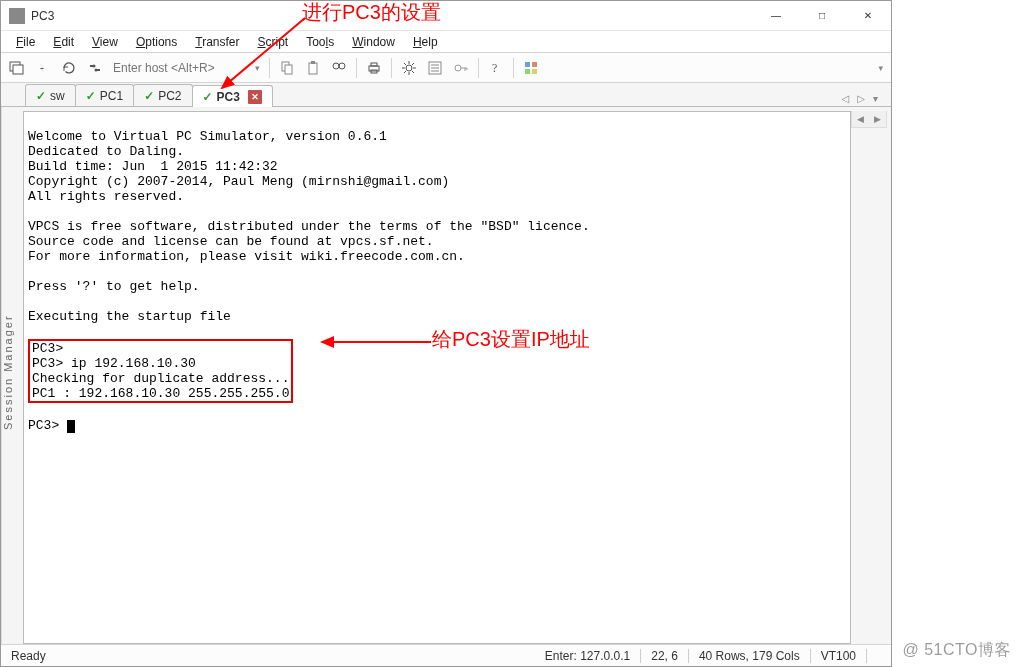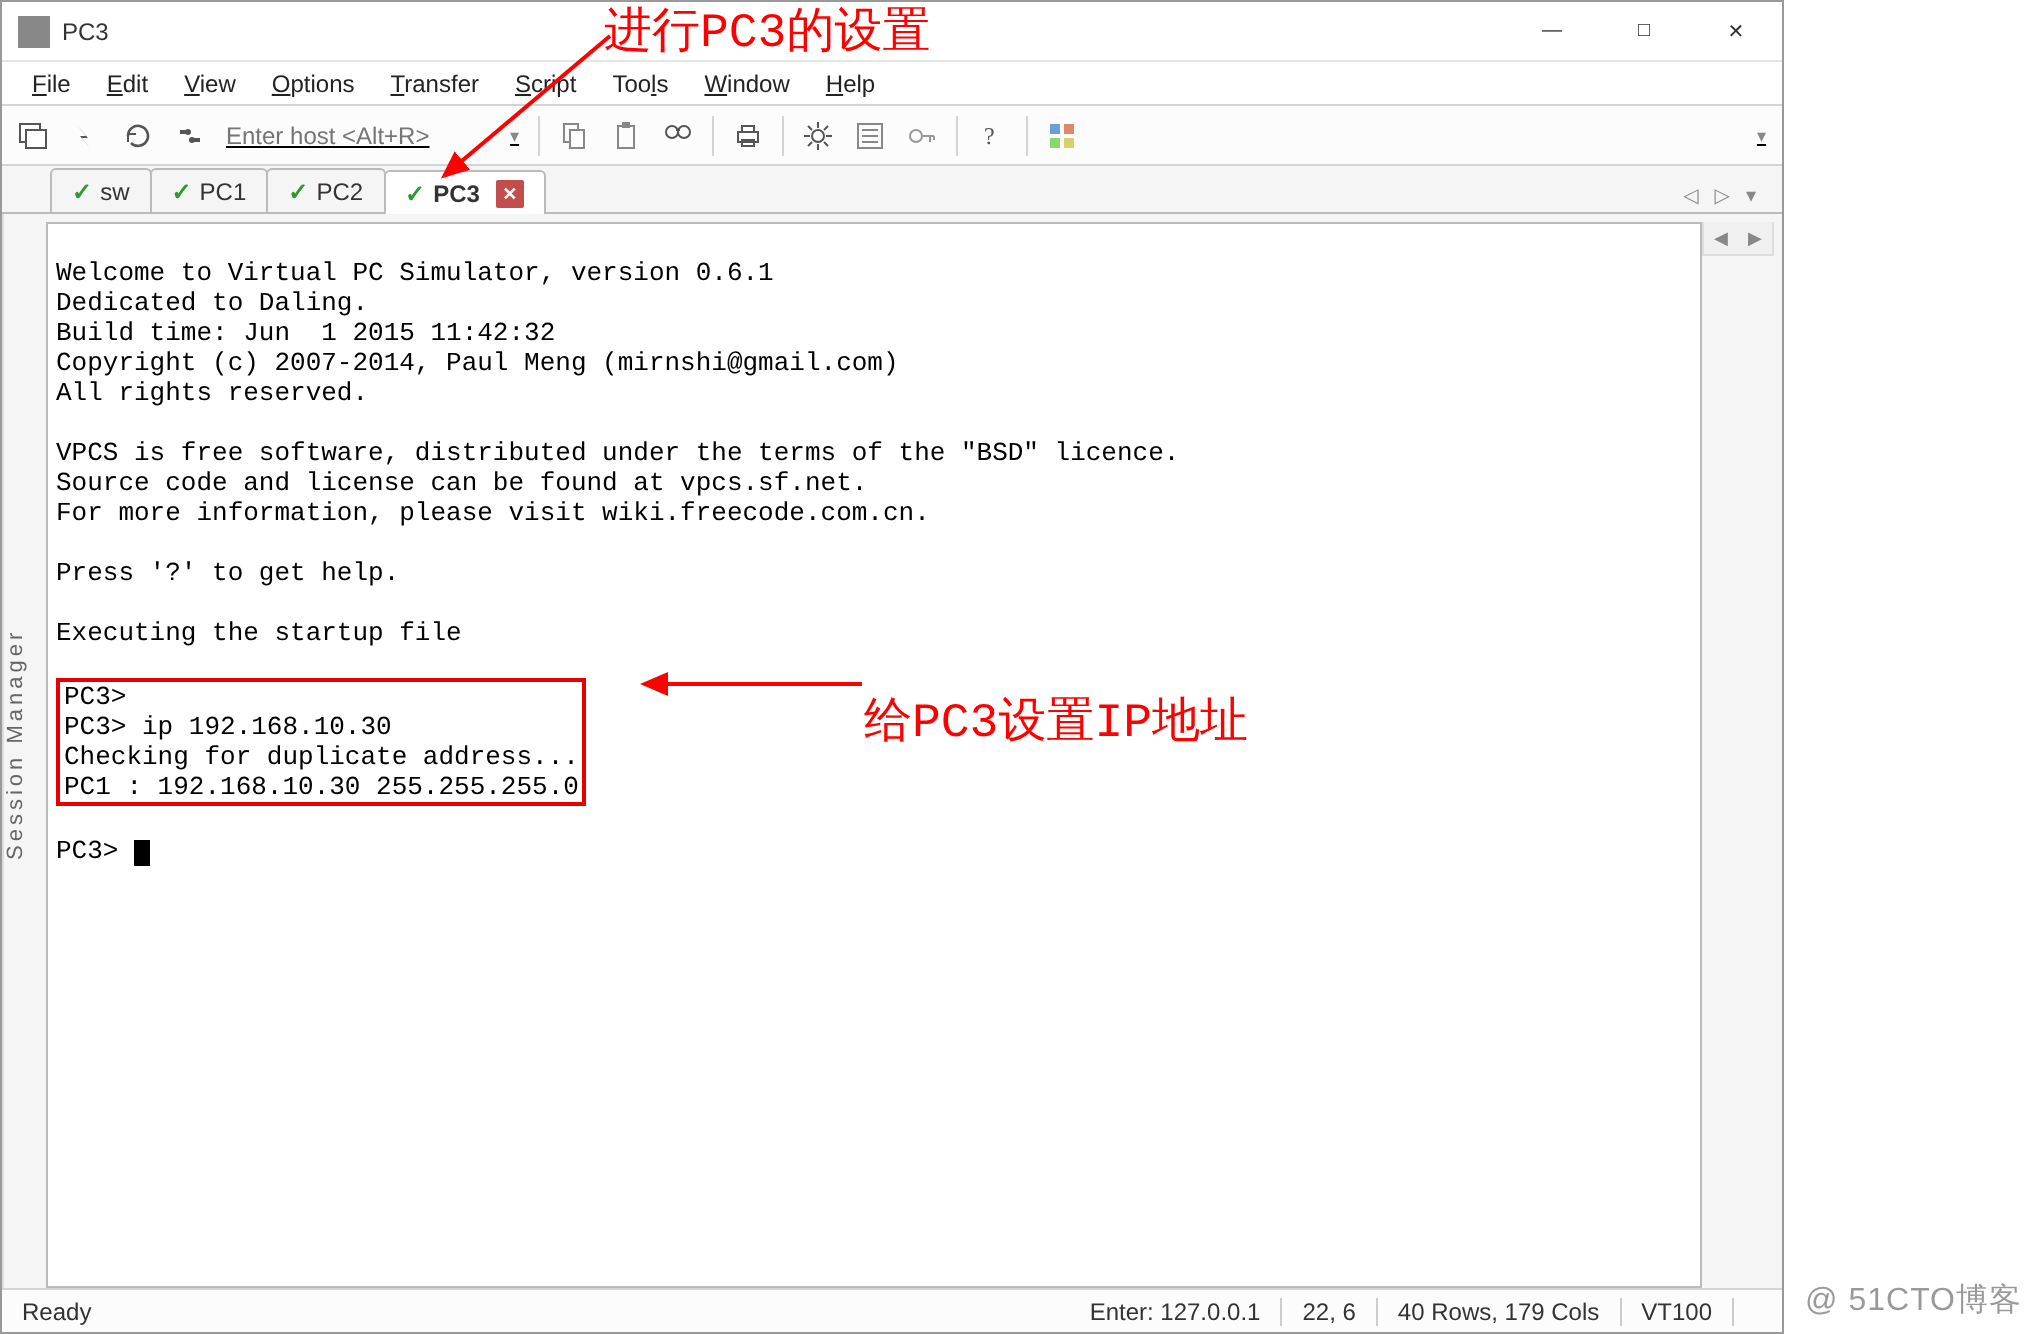--- a/index.html
+++ b/index.html
@@ -18,21 +18,21 @@
   .titlebar .app-icon { width:16px; height:16px; margin:0 6px 0 8px; background:#888; }
   .titlebar .title { flex:0 0 auto; font-size:12px; color:#333; }
   .titlebar .spacer { flex:1; }
   .win-btn { width:46px; height:30px; display:flex; align-items:center; justify-content:center; color:#333; font-family:"Segoe UI Symbol",sans-serif; font-size:10px; }
 
   .menubar { height:22px; display:flex; align-items:center; padding:0 8px; gap:4px; background:#fff; }
   .menu-item { padding:18px 7px; font-size:12px; color:#222; }
   .menu-item u { text-decoration:underline; }
   .menubar-bottom { border-bottom:1px solid #d4d4d4; }
 
-  .toolbar { height:30px; display:flex; align-items:center; padding:0 4px; gap:2px; border-bottom:1px solid #d4d4d4; background:#fcfcfc;text-decoration:underline; }
+  .toolbar { height:30px; display:flex; align-items:center; padding:0 4px; gap:2px; border-bottom:1px solid #d4d4d4; background:#fcfcfc; }
   .tbtn { width:24px; height:24px; display:flex; align-items:center; justify-content:center; color:#555; border:1px solid transparent; border-radius:2px; }
   .tbtn svg { width:16px; height:16px; }
   .tsep { width:1px; height:20px; background:#d4d4d4; margin:0 3px; }
   .host-input { width:140px; height:22px; border:none; background:transparent; font-size:12px; color:#999; outline:none; padding:0 4px; }
   .toolbar .chev { color:#888; font-size:9px; padding:0 4px; }
 
   .tabbar { height:24px; display:flex; align-items:flex-end; background:#f5f5f5; border-bottom:1px solid #bbb; padding-left:24px; padding-right:4px; }
   .tab { height:22px; display:flex; align-items:center; gap:4px; padding:0 10px; border:1px solid #bbb; border-bottom:none; background:#f5f5f5; margin-right:-1px; border-top-left-radius:3px; border-top-right-radius:3px; font-size:12px; color:#333; }
   .tab.active { background:#fff; font-weight:bold; position:relative; top:1px; }
   .check { color:#2e9b2e; font-weight:bold; font-size:12px; }
@@ -54,21 +54,21 @@
   .hscroll { height:17px; background:#f0f0f0; border:1px solid #ddd; border-top:none; display:flex; align-items:center; }
   .hscroll .track { flex:1; }
   .hscroll .arrow { width:17px; height:15px; display:flex; align-items:center; justify-content:center; color:#888; font-size:9px; }
 
   .statusbar { height:22px; border-top:1px solid #d4d4d4; display:flex; align-items:center; font-size:12px; background:#fcfcfc; color:#333; }
   .statusbar .cell { padding:0 10px; height:100%; display:flex; align-items:center; }
   .statusbar .sep { width:1px; height:14px; background:#ccc; }
   .statusbar .grow { flex:1; }
 
   
-  .anno { position:absolute; color:#ff0000; font-family:Liberation Mono, monospace; font-size:24px; z-index:50; pointer-events:none; }
+  .anno { position:absolute; color:#ff0000; font-family:Liberation Sans, sans-serif; font-size:20px; z-index:50; pointer-events:none; }
   .anno-arrow { position:absolute; z-index:49; pointer-events:none; }
   .watermark { position:absolute; right:8px; bottom:6px; color:rgba(0,0,0,.4); font-size:16px; z-index:60; pointer-events:none; letter-spacing:0.5px; }
 </style>
 </head>
 <body>
 
 <div class="window">
 
   <div class="titlebar">
     <div class="app-icon"></div>
@@ -275,21 +275,21 @@
 <div class="anno" style="left:302px; top:-1px;">进行PC3的设置</div>
 <svg class="anno-arrow" style="left:210px; top:16px;" width="100" height="80">
   <defs>
       <marker id="ah1" markerWidth="10" markerHeight="10" refX="6" refY="3" orient="auto">
         <path d="M0,0 L7,3 L0,6 Z" fill="#ff0000"></path>
       </marker>
     </defs>
   <line x1="95" y1="2" x2="12" y2="72" stroke="#ff0000" stroke-width="2" marker-end="url(#ah1)"></line>
 </svg>
 
-<div class="anno" style="left:432px; top:344px;">给PC3设置IP地址</div>
+<div class="anno" style="left:432px; top:326px;">给PC3设置IP地址</div>
 <svg class="anno-arrow" style="left:316px; top:332px;" width="120" height="20">
   <defs>
       <marker id="ah2" markerWidth="10" markerHeight="10" refX="6" refY="3" orient="auto">
         <path d="M0,0 L7,3 L0,6 Z" fill="#ff0000"></path>
       </marker>
     </defs>
   <line x1="115" y1="10" x2="6" y2="10" stroke="#ff0000" stroke-width="2" marker-end="url(#ah2)"></line>
 </svg>
 
 <div class="watermark">@ 51CTO博客</div>

